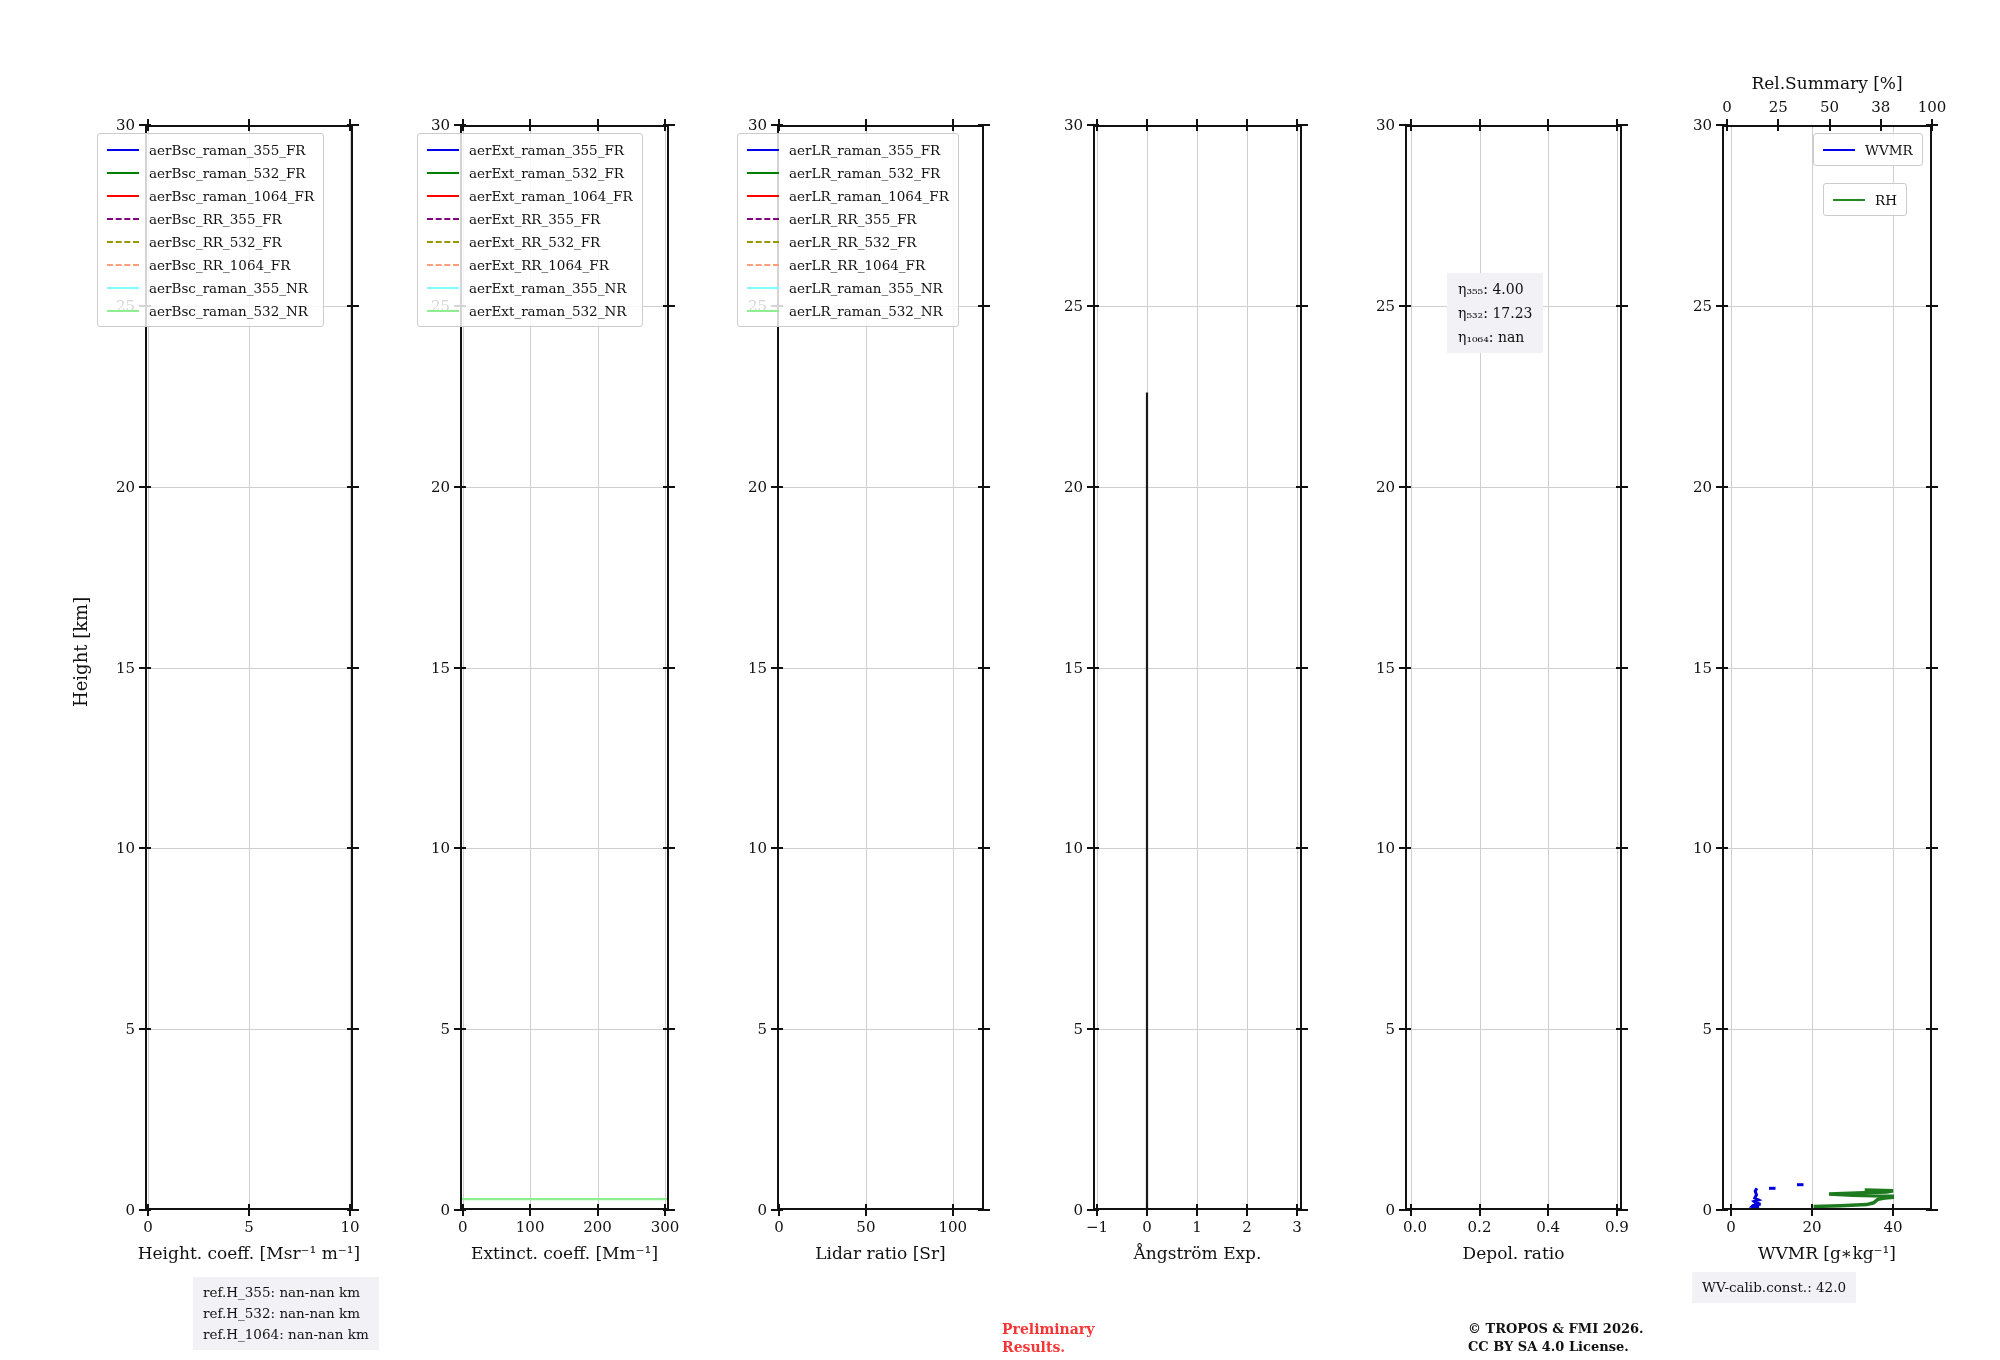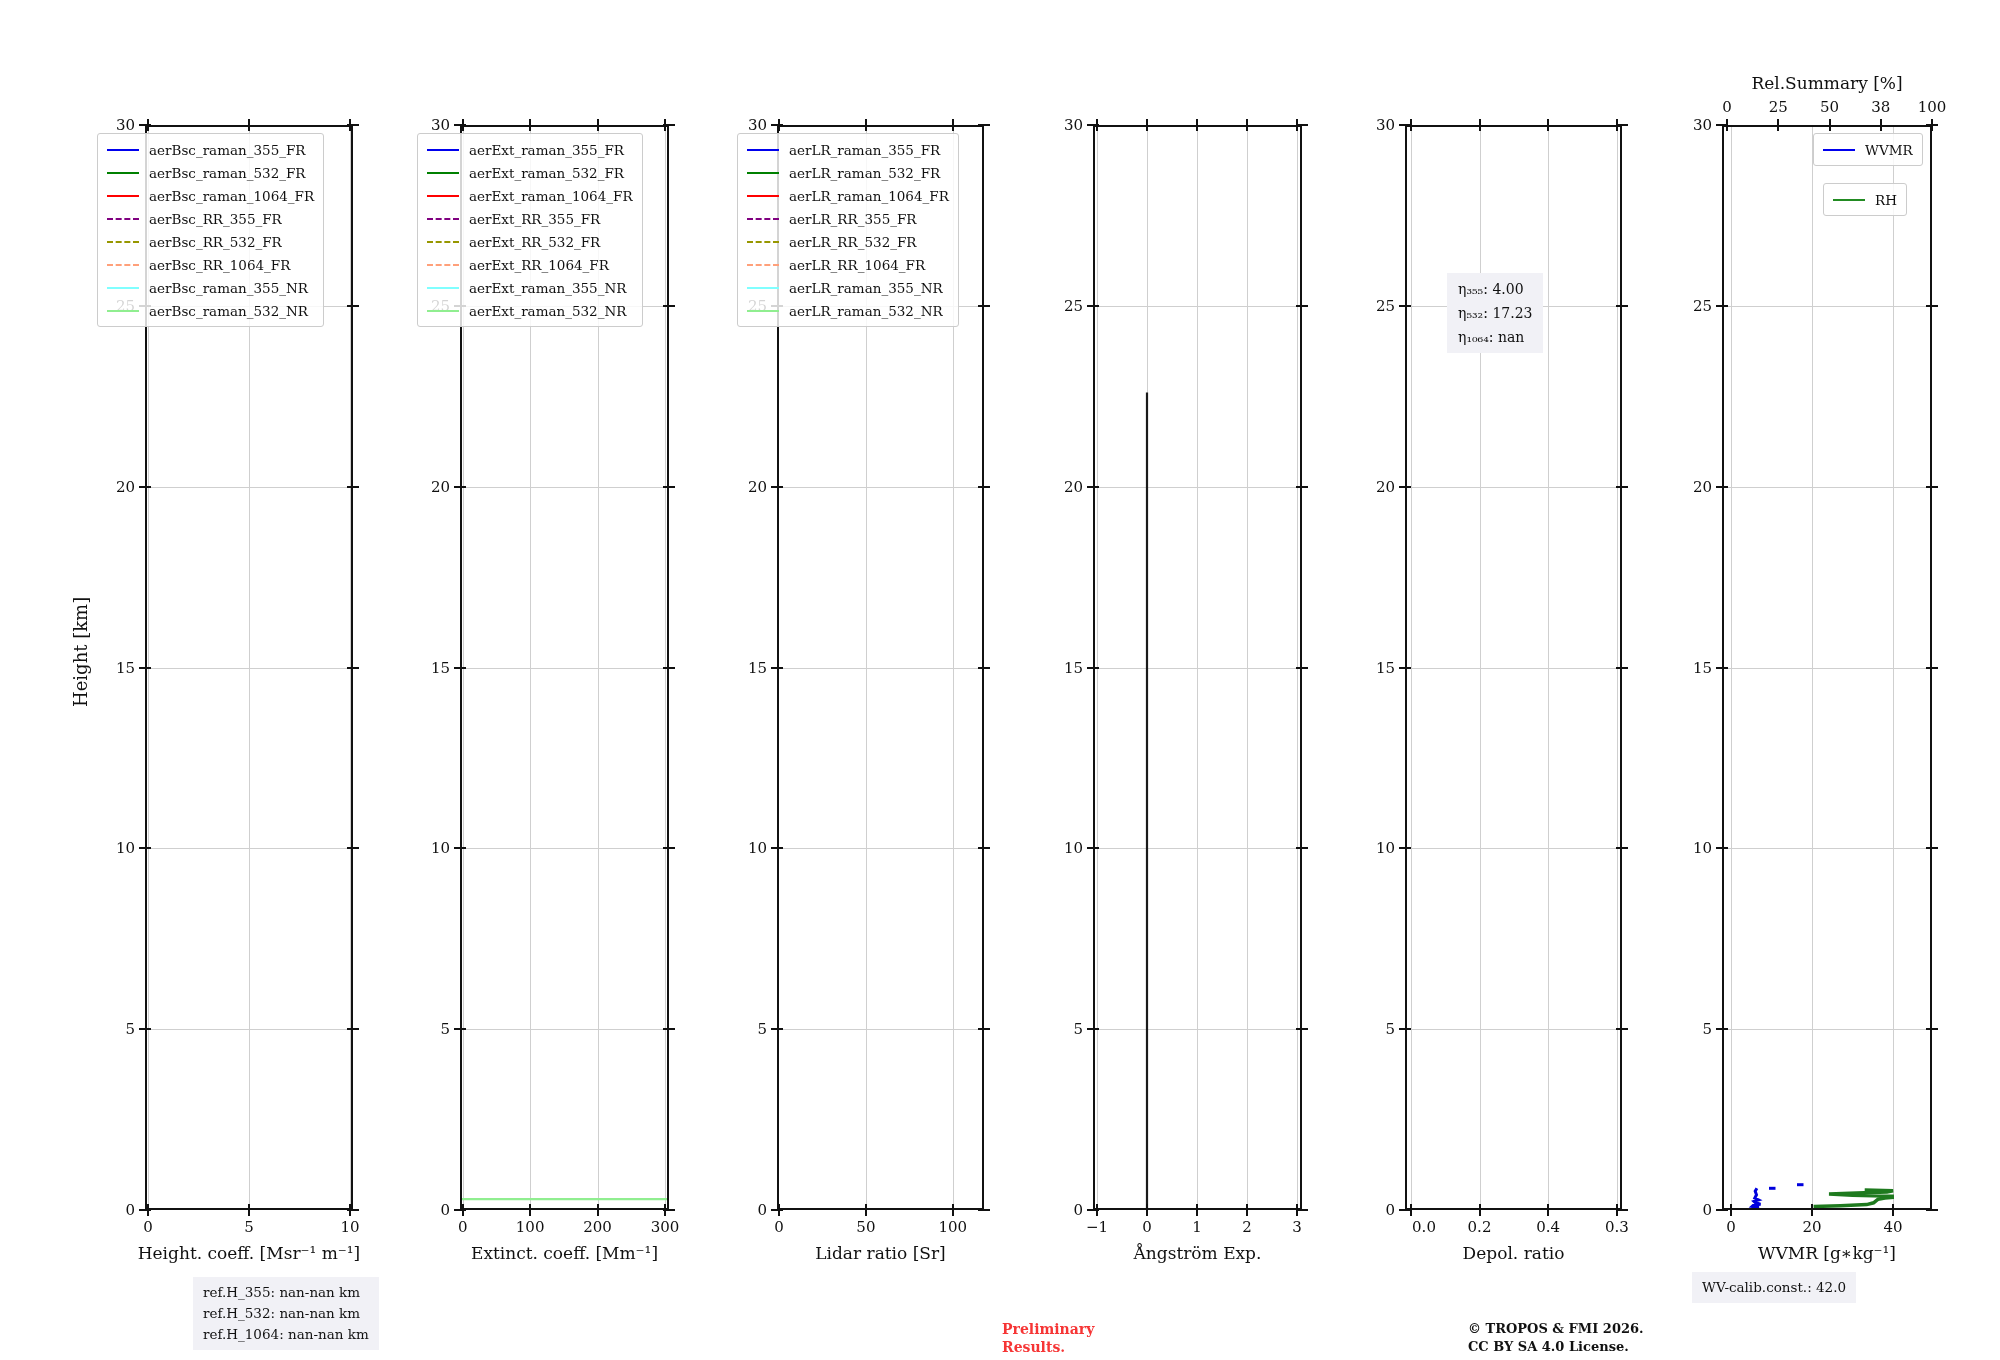--- a/index.html
+++ b/index.html
@@ -361,30 +361,30 @@
       <div class="gl-h" style="top: 361.667px;"></div>
       <div class="gl-h" style="top: 180.833px;"></div>
       <div class="gl-v" style="left: 5.83703px;"></div>
       <div class="gl-v" style="left: 74.5079px;"></div>
       <div class="gl-v" style="left: 143.179px;"></div>
       <div class="gl-v" style="left: 211.85px;"></div>
       <svg width="217" height="1085" class="series-svg"></svg>
       <div class="plot-box"></div>
       <div class="tick tv" style="left: 4.83703px; bottom: -6px;"></div>
       <div class="tick tv" style="left: 4.83703px; top: -6px;"></div>
-      <div class="xtl" style="left: 19px;">0.0</div>
+      <div class="xtl" style="left: 10px;">0.0</div>
       <div class="tick tv" style="left: 73.5079px; bottom: -6px;"></div>
       <div class="tick tv" style="left: 73.5079px; top: -6px;"></div>
       <div class="xtl" style="left: 74.5079px;">0.2</div>
       <div class="tick tv" style="left: 142.179px; bottom: -6px;"></div>
       <div class="tick tv" style="left: 142.179px; top: -6px;"></div>
       <div class="xtl" style="left: 143.179px;">0.4</div>
       <div class="tick tv" style="left: 210.85px; bottom: -6px;"></div>
       <div class="tick tv" style="left: 210.85px; top: -6px;"></div>
-      <div class="xtl" style="left: 211.85px;">0.3</div>
+      <div class="xtl" style="left: 211.85px;">0.9</div>
       <div class="tick th" style="top: 1084px; left: -6px;"></div>
       <div class="tick th" style="top: 1084px; right: -6px;"></div>
       <div class="ytl" style="top: 1085px;">0</div>
       <div class="tick th" style="top: 903.167px; left: -6px;"></div>
       <div class="tick th" style="top: 903.167px; right: -6px;"></div>
       <div class="ytl" style="top: 904.167px;">5</div>
       <div class="tick th" style="top: 722.333px; left: -6px;"></div>
       <div class="tick th" style="top: 722.333px; right: -6px;"></div>
       <div class="ytl" style="top: 723.333px;">10</div>
       <div class="tick th" style="top: 541.5px; left: -6px;"></div>

